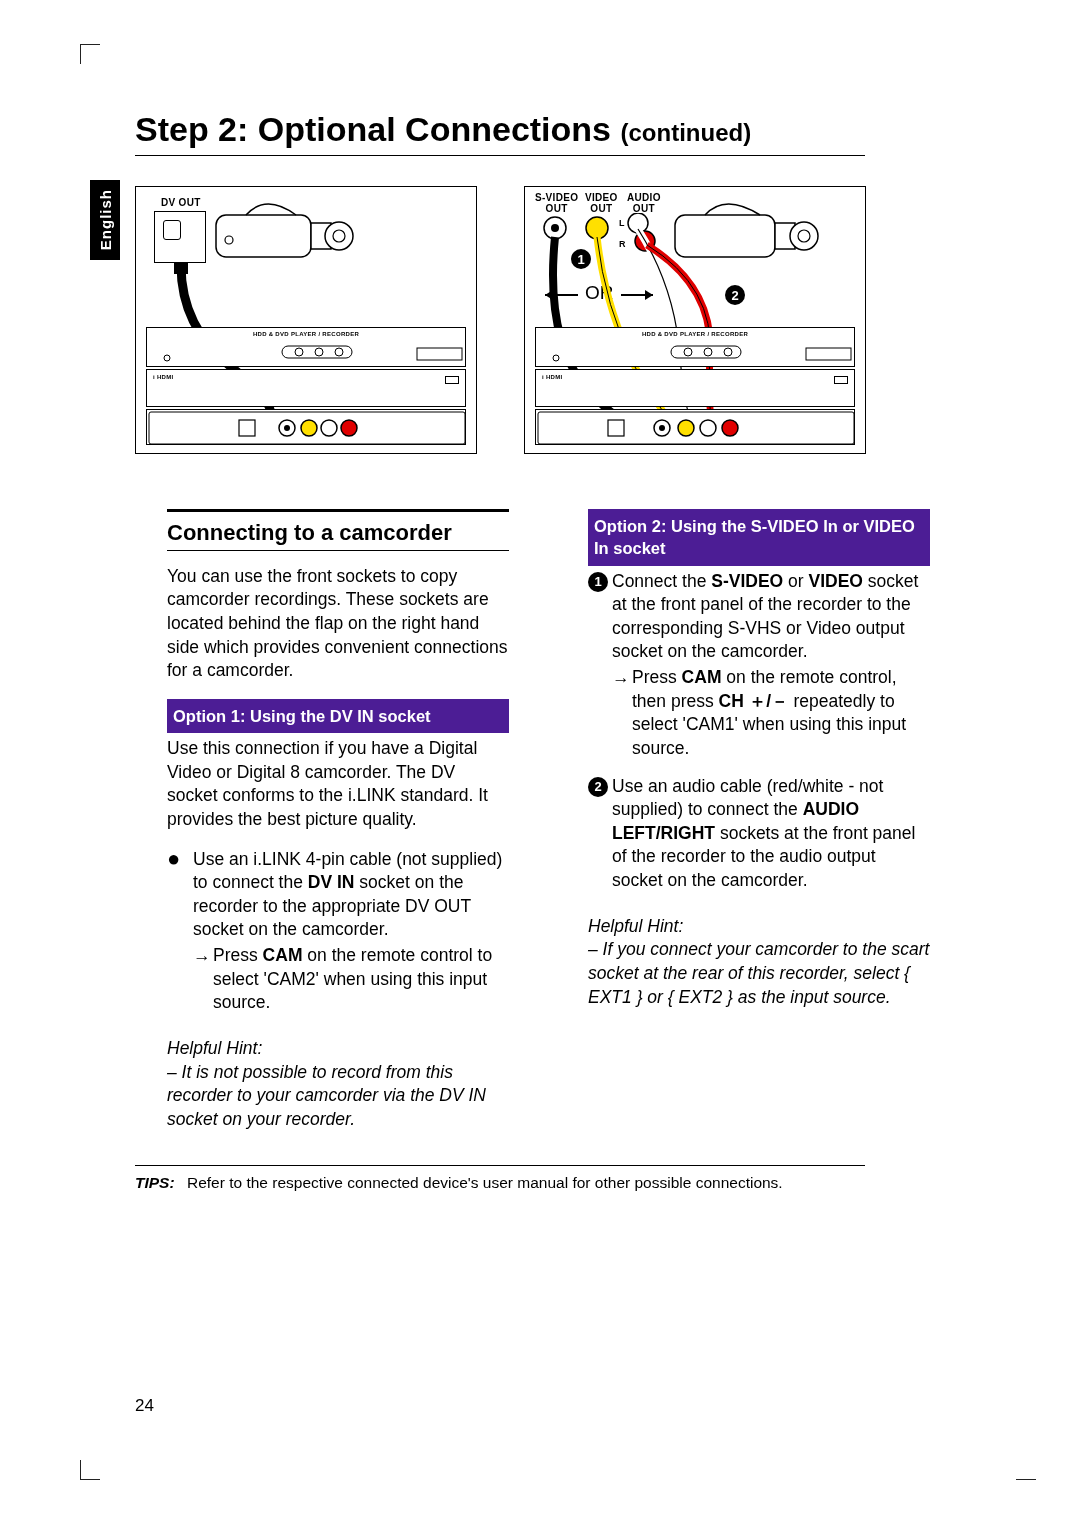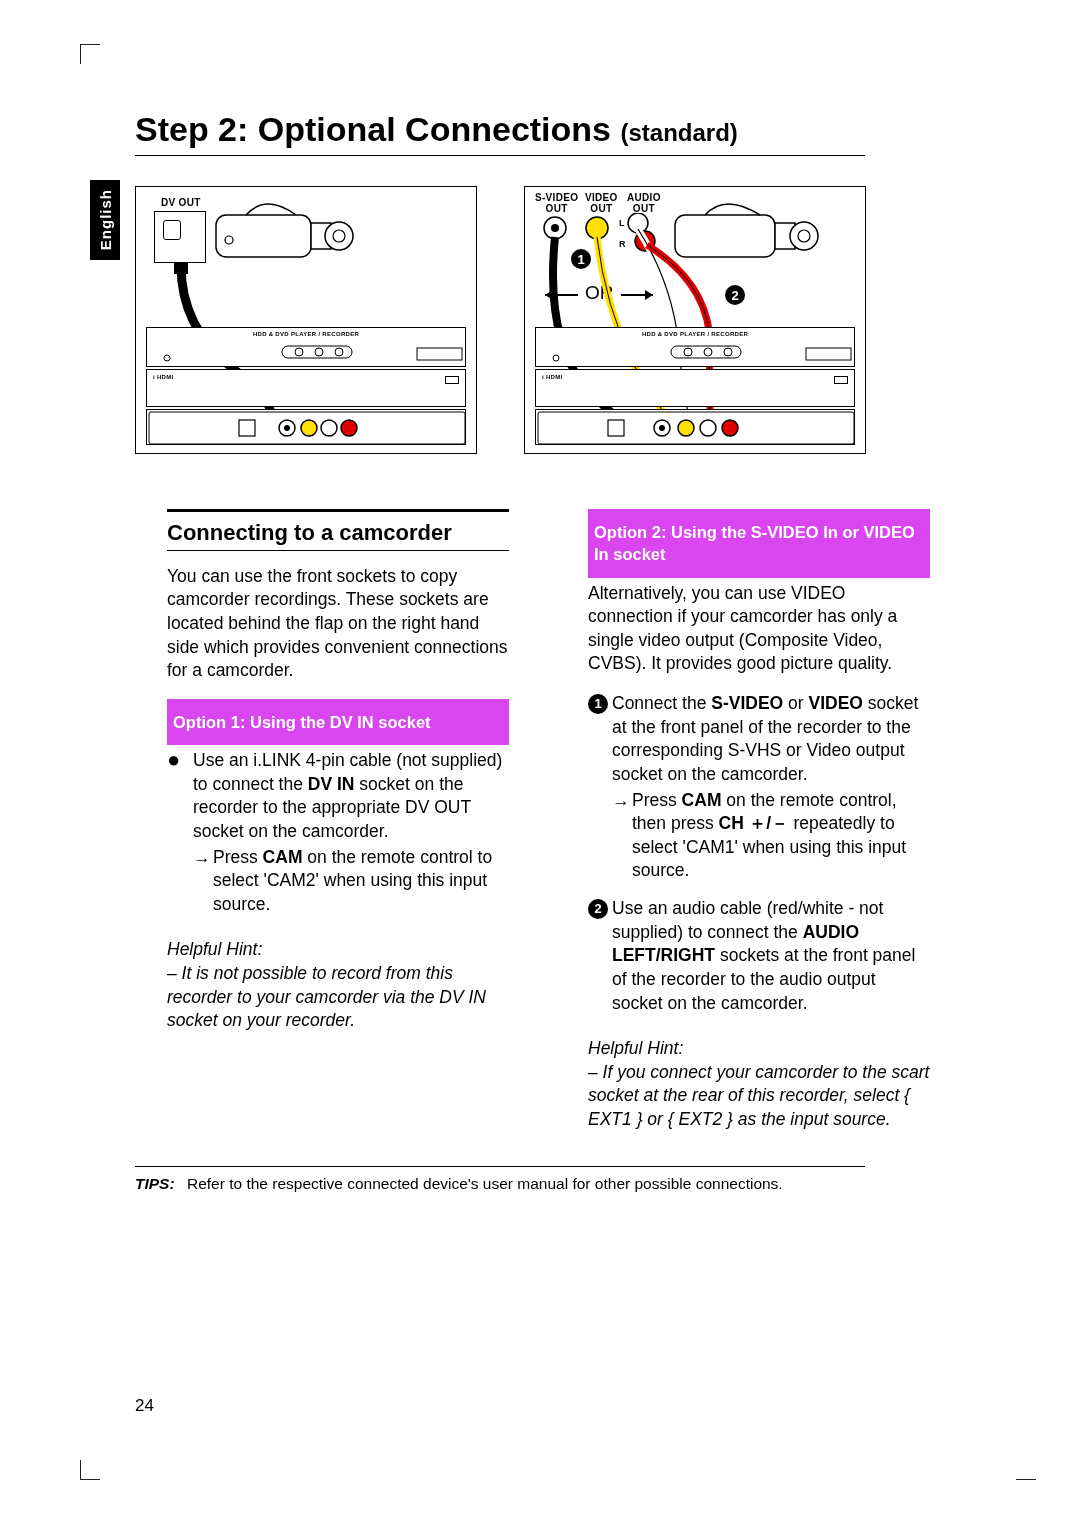--- a/index.html
+++ b/index.html
@@ -102,25 +102,25 @@
   }
   .col { width: 342px; font-size: 17.5px; line-height: 1.35; margin-left: 32px; }
   h2 {
     font-size: 22px;
     font-weight: bold;
     margin-bottom: 2px;
   }
   .h2-top { border-top: 3px solid #000; height:0; margin-bottom:6px; }
   .h2-bot { border-top: 1.5px solid #000; height:0; margin-top:2px; margin-bottom:14px; }
   .option-head {
-    background: #d946ef;
+    background: #4c1d95;
     color: #fff;
     font-weight: bold;
     font-size: 16.5px;
-    padding: 12px 6px;
+    padding: 6px 6px;
     margin: 14px 0 4px 0;
   }
   p { margin-bottom: 16px; }
   .bullet-row, .num-row { display: flex; margin-bottom: 4px; }
   .bullet-dot {
     flex: 0 0 22px;
     font-size: 22px;
     line-height: 1;
   }
   .num-row .num-circle { flex: 0 0 20px; margin-top: 2px; }
@@ -163,21 +163,21 @@
 <div class="crop-br"></div>
 
 <div class="lang-tab">
   <span>English</span>
 </div>
 
 <div class="page">
 
   <h1>
     <span>Step 2: Optional Connections</span>
-    <span class="cont">(standard)</span>
+    <span class="cont">(continued)</span>
   </h1>
   <hr class="hr-thick">
 
   <div class="diagram-row">
 
     <div class="diagram">
       <div class="diagram-label" style="left:25px; top:10px;">DV OUT</div>
 
       <div style="position:absolute; left:18px; top:24px; width:52px; height:52px; border:1.5px solid #000;">
         <div style="position:absolute; left:8px; top:8px; width:18px; height:20px; border:1.5px solid #000; border-radius:3px;"></div>
@@ -311,20 +311,21 @@
 
   <div class="columns">
 
     <div class="col">
       <div class="h2-top"></div>
       <h2>Connecting to a camcorder</h2>
       <div class="h2-bot"></div>
       <p>You can use the front sockets to copy camcorder recordings. These sockets are located behind the flap on the right hand side which provides convenient connections for a camcorder.</p>
 
       <div class="option-head">Option 1: Using the DV IN socket</div>
+      <p>Use this connection if you have a Digital Video or Digital 8 camcorder. The DV socket conforms to the i.LINK standard. It provides the best picture quality.</p>
 
       <div class="bullet-row">
         <div class="bullet-dot">●</div>
         <div class="bullet-body">
           <span>Use an i.LINK 4-pin cable (not supplied) to connect the </span><b>DV IN</b><span> socket on the recorder to the appropriate DV OUT socket on the camcorder.</span>
           <div class="arrow-sub">
             <div>
               <span>Press </span><b>CAM</b><span> on the remote control to select 'CAM2' when using this input source.</span>
             </div>
           </div>
@@ -332,21 +333,20 @@
       </div>
 
       <div class="hint">
         <div class="hint-title">Helpful Hint:</div>
         <div>– It is not possible to record from this recorder to your camcorder via the DV IN socket on your recorder.</div>
       </div>
     </div>
 
     <div class="col">
       <div class="option-head" style="margin-top:0;">Option 2: Using the S-VIDEO In or VIDEO In socket</div>
-      <p>Alternatively, you can use VIDEO connection if your camcorder has only a single video output (Composite Video, CVBS). It provides good picture quality.</p>
 
       <div class="num-row">
         <div class="num-circle">1</div>
         <div class="num-body">
           <span>Connect the </span><b>S-VIDEO</b><span> or </span><b>VIDEO</b><span> socket at the front panel of the recorder to the corresponding S-VHS or Video output socket on the camcorder.</span>
           <div class="arrow-sub">
             <div>
               <span>Press </span><b>CAM</b><span> on the remote control, then press </span><b>CH ＋/－</b><span> repeatedly to select 'CAM1' when using this input source.</span>
             </div>
           </div>

